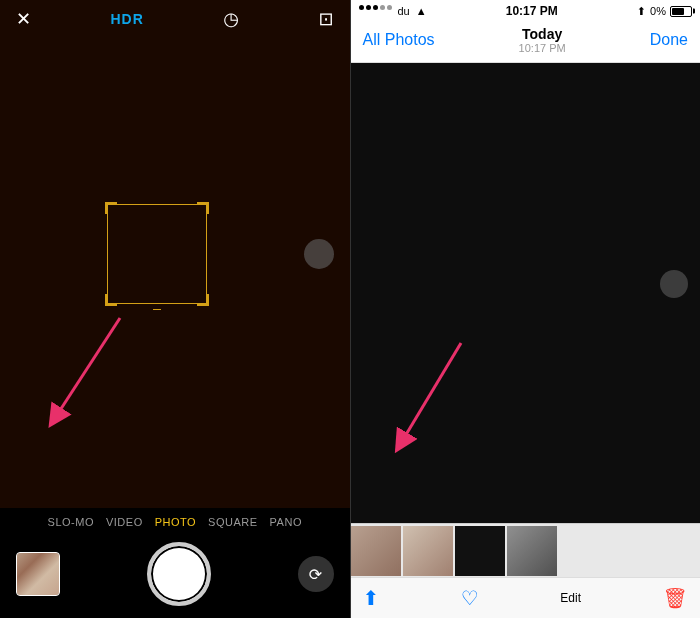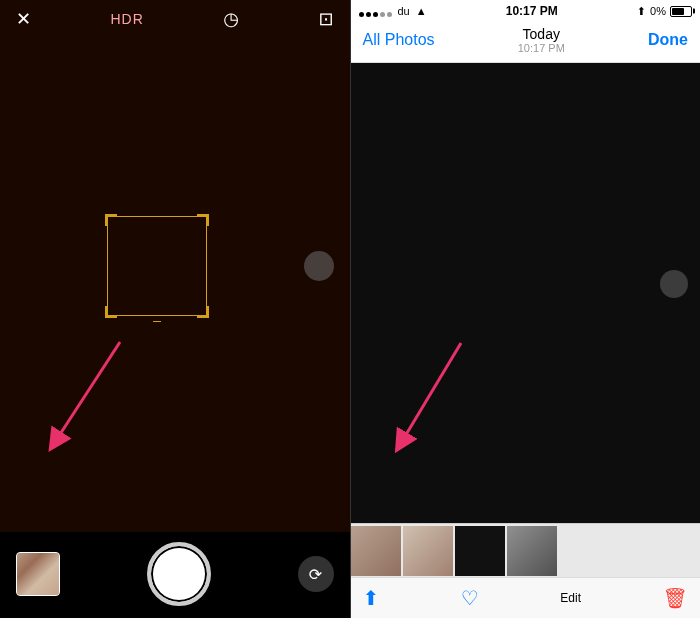--- a/index.html
+++ b/index.html
@@ -33,23 +33,23 @@
 
     .camera-icon-btn {
       color: #fff;
       font-size: 18px;
       background: none;
       border: none;
       cursor: pointer;
     }
 
     .hdr-label {
-      color: #fca5a5;
+      color: #0ea5e9;
       font-size: 14px;
-      font-weight: 400;
+      font-weight: 700;
       letter-spacing: 1px;
       text-align: right;
     }
 
     .camera-viewfinder {
       flex: 1;
       background: #1a0800;
       position: relative;
     }
 
@@ -185,21 +185,21 @@
       background: #fff;
       padding: 4px 8px;
       display: flex;
       justify-content: space-between;
       align-items: center;
       font-size: 11px;
     }
 
     .status-left {
       display: flex;
-      align-items: flex-end;
+      align-items: flex-start;
       gap: 2px;
     }
 
     .signal-dots {
       display: flex;
       gap: 2px;
       align-items: flex-end;
     }
 
     .dot {
@@ -279,33 +279,33 @@
       border: none;
       cursor: pointer;
     }
 
     .header-center {
       text-align: center;
     }
 
     .header-today {
       font-size: 14px;
-      font-weight: 400;
+      font-weight: 700;
       color: #000;
     }
 
     .header-time {
       font-size: 11px;
       color: #999;
     }
 
     .done-btn {
       color: #007aff;
       font-size: 16px;
-      font-weight: 700;
+      font-weight: 400;
       background: none;
       border: none;
       cursor: pointer;
     }
 
     
     .photo-main-view {
       flex: 1;
       background: #000;
       position: relative;
@@ -434,20 +434,27 @@
       <defs>
         <marker id="arrowhead-left" markerWidth="8" markerHeight="8" refX="4" refY="4" orient="auto">
           <path d="M0,0 L0,8 L8,4 z" fill="#e8306a"></path>
         </marker>
       </defs>
       <line x1="90" y1="10" x2="25" y2="110" stroke="#e8306a" stroke-width="3" marker-end="url(#arrowhead-left)"></line>
     </svg>
 
   </div>
 
+  <div class="camera-modes">
+    <span class="mode-item">SLO-MO</span>
+    <span class="mode-item">VIDEO</span>
+    <span class="mode-item active">PHOTO</span>
+    <span class="mode-item">SQUARE</span>
+    <span class="mode-item">PANO</span>
+  </div>
 
   <div class="camera-bottom">
     <div class="photo-thumbnail">
       <div class="photo-thumbnail-inner"></div>
     </div>
     <div class="shutter-btn"></div>
     <div class="camera-switch">
       <span>⟳</span>
     </div>
   </div>

